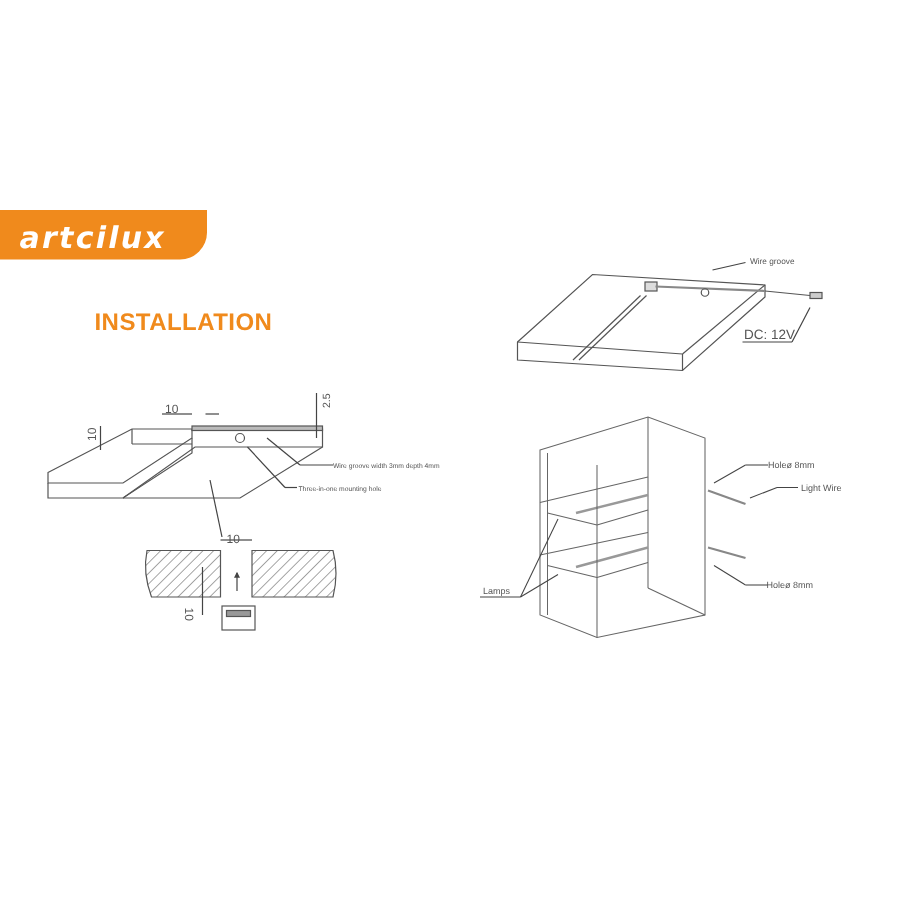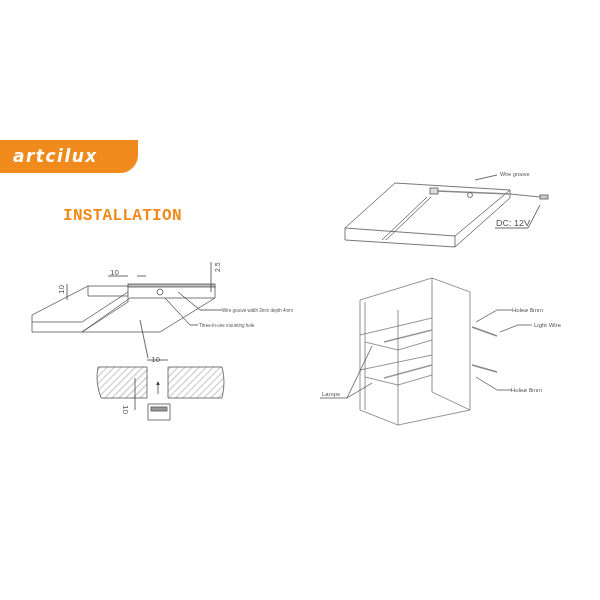--- a/index.html
+++ b/index.html
@@ -2,23 +2,23 @@
 <html><head>
 <meta charset="utf-8">
 <style>
   html, body { margin: 0; padding: 0; background: #ffffff; }
   body { width: 600px; height: 600px; position: relative; overflow: hidden;
          font-family: "Liberation Sans", sans-serif; }
   .brand-banner { position: absolute; left: 0; top: 140px; width: 138px; height: 33px;
          background: #f08a1c; border-radius: 0 0 18px 0; }
   .brand-logo { position: absolute; left: 13px; top: 6px; color: #ffffff;
          font-family: "DejaVu Sans", sans-serif; font-weight: bold; font-style: italic;
-         font-size: 17px; letter-spacing: 1.5px; text-transform: lowercase; }
+         font-size: 20px; letter-spacing: 1.5px; text-transform: lowercase; }
   .title { position: absolute; left: 63px; top: 205px; color: #f08a1c;
-         font-family: Liberation Mono, monospace; font-weight: bold; font-size: 16px;
+         font-family: Liberation Sans, sans-serif; font-weight: bold; font-size: 16px;
          line-height: 22px; letter-spacing: 0.3px; }
   svg.diagram { position: absolute; left: 0; top: 0; }
   .lbl { font-family: "Liberation Sans", sans-serif; fill: #555; }
 </style>
 </head>
 <body>
 
 <div class="brand-banner">
   <span class="brand-logo">artcilux</span>
 </div>

